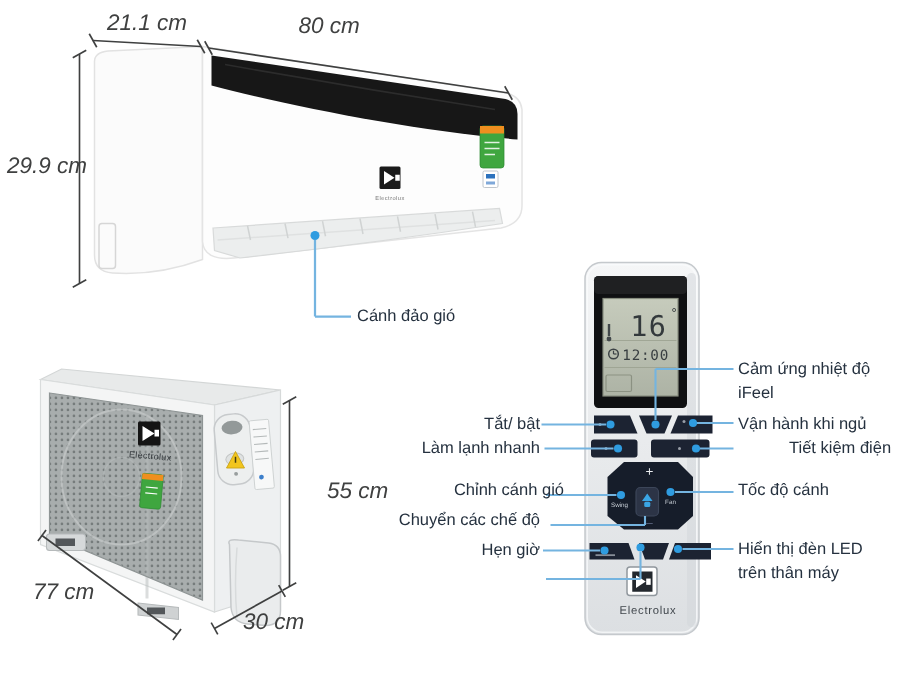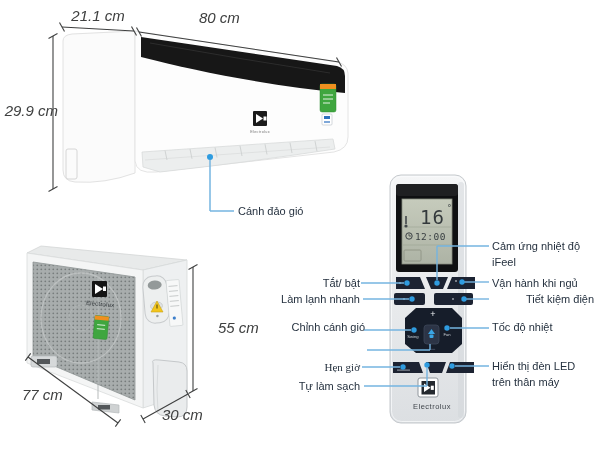--- a/index.html
+++ b/index.html
@@ -274,29 +274,29 @@
 <div class="dim" style="left:199px;top:10px;width:80px;">80 cm</div>
 <div class="dim" style="left:0px;top:103px;width:58px;text-align:right;">29.9 cm</div>
 <div class="dim" style="left:198px;top:320px;width:52px;margin-left:20px;">55 cm</div>
 <div class="dim" style="left:22px;top:387px;width:48px;text-align:left;">77 cm</div>
 <div class="dim" style="left:162px;top:407px;width:50px;text-align:left;">30 cm</div>
 
 <div class="lbl" style="left:238px;top:203px;">Cánh đảo gió</div>
 
 <div class="lbl right-edge" style="right:240px;top:275px;">Tắt/ bật</div>
 <div class="lbl right-edge" style="right:240px;top:291px;">Làm lạnh nhanh</div>
-<div class="lbl right-edge" style="right:235px;top:319px;margin-left:35px;">Chỉnh cánh gió</div>
-<div class="lbl right-edge" style="right:240px;top:359px;font-family:Liberation Serif, serif;">Hẹn giờ</div>
-<div class="lbl right-edge" style="right:240px;top:378px;">Tự làm sạch</div>
+<div class="lbl right-edge" style="right:224px;top:319px;margin-left:35px;">Chỉnh cánh gió</div>
+<div class="lbl right-edge" style="right:240px;top:339px;">Chuyển các chế độ</div>
+<div class="lbl right-edge" style="right:240px;top:359px;">Hẹn giờ</div>
 
 <div class="lbl" style="left:492px;top:238px;">
   <div>Cảm ứng nhiệt độ</div>
   <div>iFeel</div>
 </div>
 <div class="lbl" style="left:492px;top:275px;">Vận hành khi ngủ</div>
 <div class="lbl" style="left:492px;top:291px;margin-left:34px;">Tiết kiệm điện</div>
-<div class="lbl" style="left:492px;top:319px;">Tốc độ nhiệt</div>
+<div class="lbl" style="left:492px;top:319px;">Tốc độ cánh</div>
 <div class="lbl" style="left:492px;top:358px;">
   <div>Hiển thị đèn LED</div>
   <div>trên thân máy</div>
 </div>
 
 </div>
 
 </body></html>

